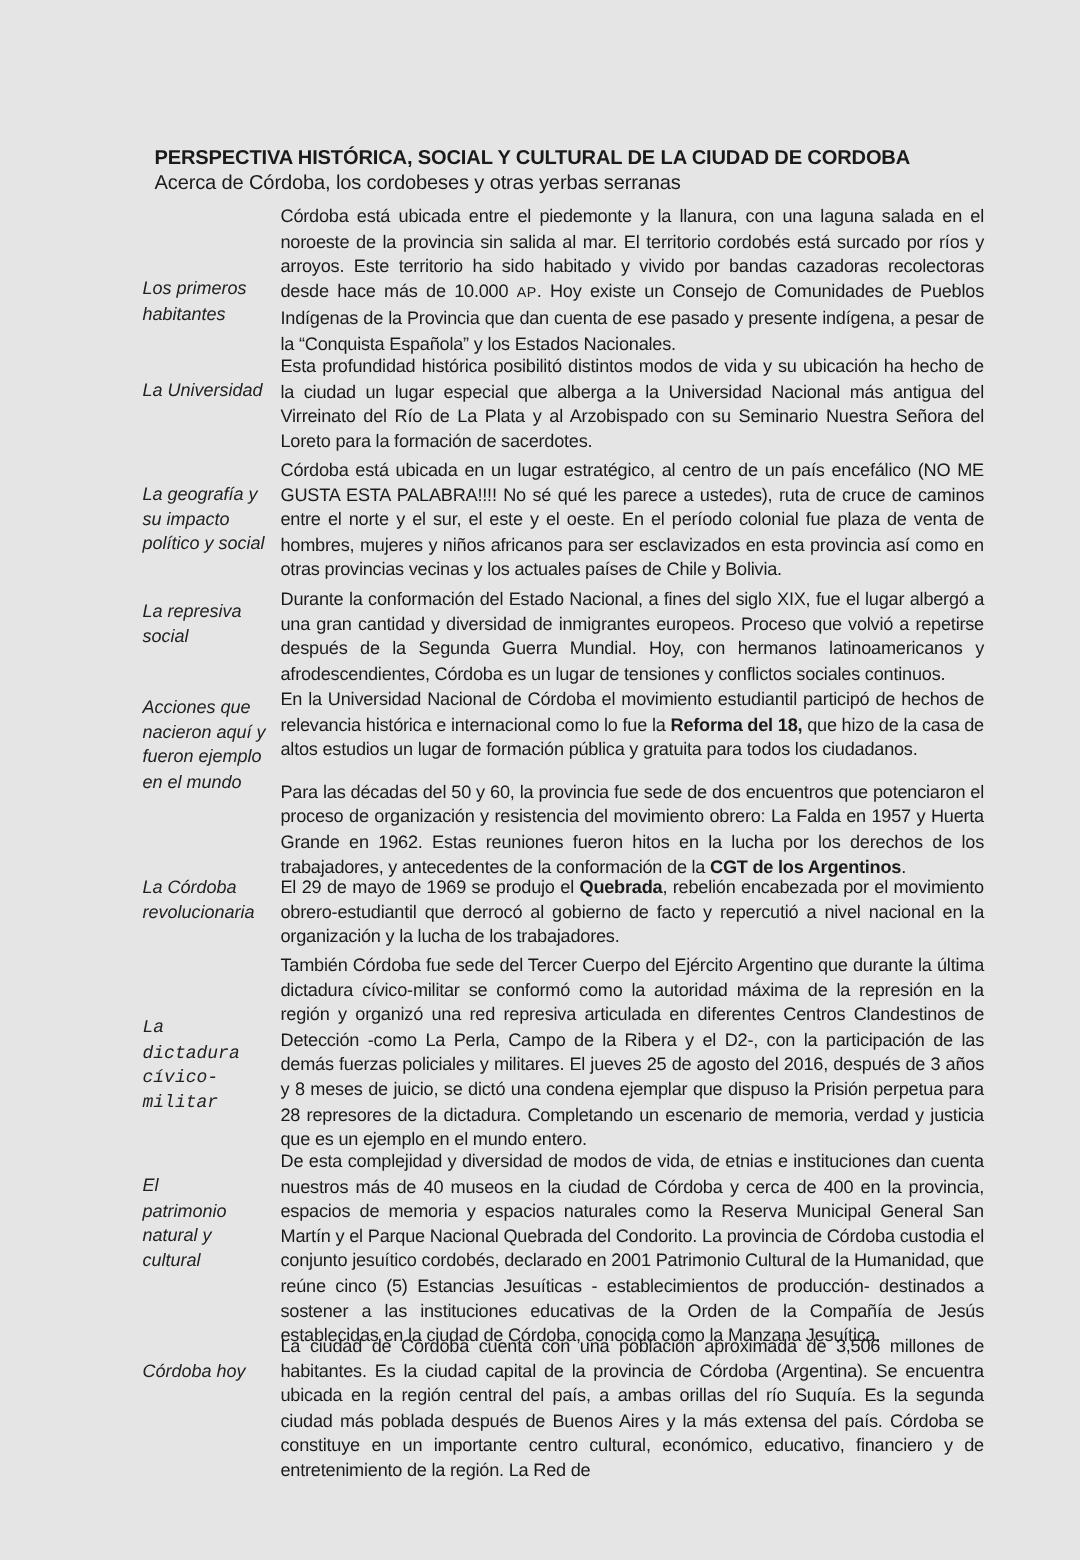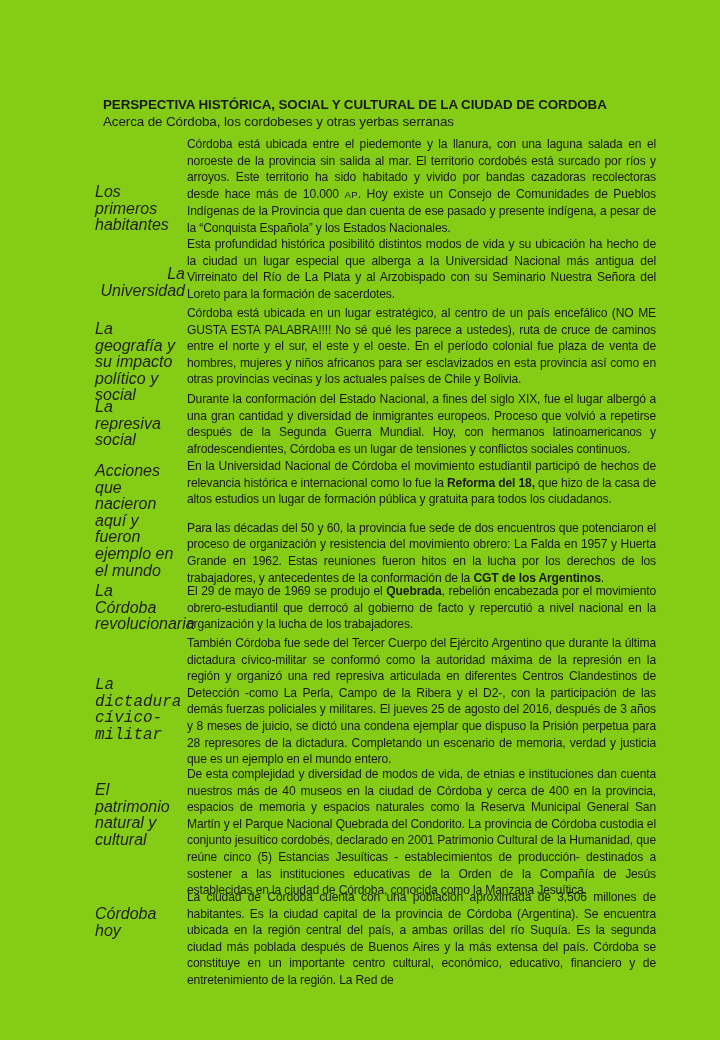--- a/index.html
+++ b/index.html
@@ -1,22 +1,22 @@
 <!DOCTYPE html>
 <html><head>
 <meta charset="utf-8">
 <style>
   html, body { margin: 0; padding: 0; background: #ffffff; }
   body { width: 720px; height: 1040px; position: relative; overflow: hidden;
          font-family: "Liberation Sans", "DejaVu Sans", sans-serif; color: #1a1a1a; }
-  .page { position: absolute; left: 0; top: 0; width: 720px; height: 1040px; background: #84cc16; }
+  .page { position: absolute; left: 0; top: 0; width: 720px; height: 1040px; background: #e5e5e5; }
   .title { position: absolute; left: 103px; top: 97px; font-size: 13.4px; font-weight: bold; letter-spacing: -0.1px; white-space: nowrap; }
   .subtitle { position: absolute; left: 103px; top: 114px; font-size: 13.4px; font-weight: normal; letter-spacing: -0.1px; white-space: nowrap; }
   .row { position: absolute; left: 0; width: 720px; }
-  .label { position: absolute; left: 95px; width: 86px; font-size: 16px; font-style: italic; line-height: 16.6px; color: #222; }
+  .label { position: absolute; left: 95px; width: 86px; font-size: 12px; font-style: italic; line-height: 16.6px; color: #222; }
   .body { position: absolute; left: 187px; width: 469px; font-size: 12.1px; line-height: 16.6px; text-align: justify; letter-spacing: -0.15px; }
   .body p { margin: 0; }
   .body p + p { margin-top: 12px; }
   b { font-weight: bold; }
   .sc { font-size: 9.5px; letter-spacing: 0.3px; margin-top: 47px; }
 </style>
 </head>
 <body>
 
 <div class="page">
@@ -24,21 +24,21 @@
   <div class="subtitle">Acerca de Córdoba, los cordobeses y otras yerbas serranas</div>
 
   <div class="row" style="top:136px;">
     <div class="label" style="top:48px; width:80px;">Los primeros habitantes</div>
     <div class="body">
         <p><span>Córdoba está ubicada entre el piedemonte y la llanura, con una laguna salada en el noroeste de la provincia sin salida al mar. El territorio cordobés está surcado por ríos y arroyos. Este territorio ha sido habitado y vivido por bandas cazadoras recolectoras desde hace más de 10.000 </span><span class="sc">AP</span><span>. Hoy existe un Consejo de Comunidades de Pueblos Indígenas de la Provincia que dan cuenta de ese pasado y presente indígena, a pesar de la “Conquista Española” y los Estados Nacionales.</span></p>
       </div>
   </div>
 
   <div class="row" style="top:236px;">
-    <div class="label" style="top:30px; width:90px;text-align:right;">La Universidad</div>
+    <div class="label" style="top:16px; width:90px;">La Universidad</div>
     <div class="body">
         <p><span>Esta profundidad histórica posibilitó distintos modos de vida y su ubicación ha hecho de la ciudad un lugar especial que alberga a la Universidad Nacional más antigua del Virreinato del Río de La Plata y al Arzobispado con su Seminario Nuestra Señora del Loreto para la formación de sacerdotes.</span></p>
       </div>
   </div>
 
   <div class="row" style="top:305px;">
     <div class="label" style="top:16px; width:82px;">La geografía y su impacto político y social</div>
     <div class="body">
         <p><span>Córdoba está ubicada en un lugar estratégico, al centro de un país encefálico (NO ME GUSTA ESTA PALABRA!!!! No sé qué les parece a ustedes), ruta de cruce de caminos entre el norte y el sur, el este y el oeste.  En el período colonial fue plaza de venta de hombres, mujeres y niños africanos para ser esclavizados en esta provincia así como en otras provincias vecinas y los actuales países de Chile y Bolivia.</span></p>
       </div>

